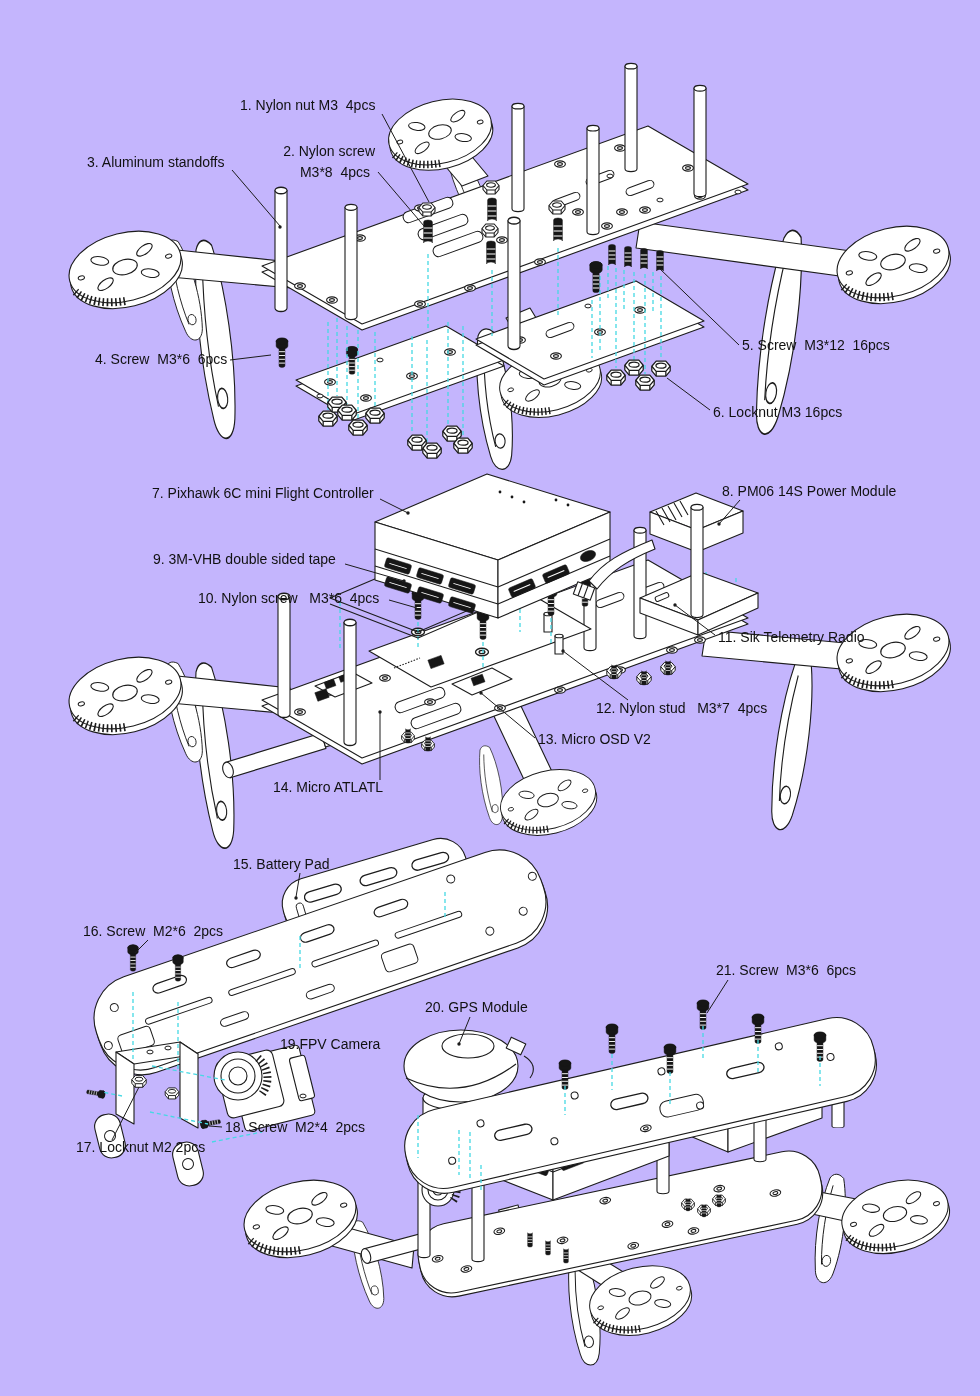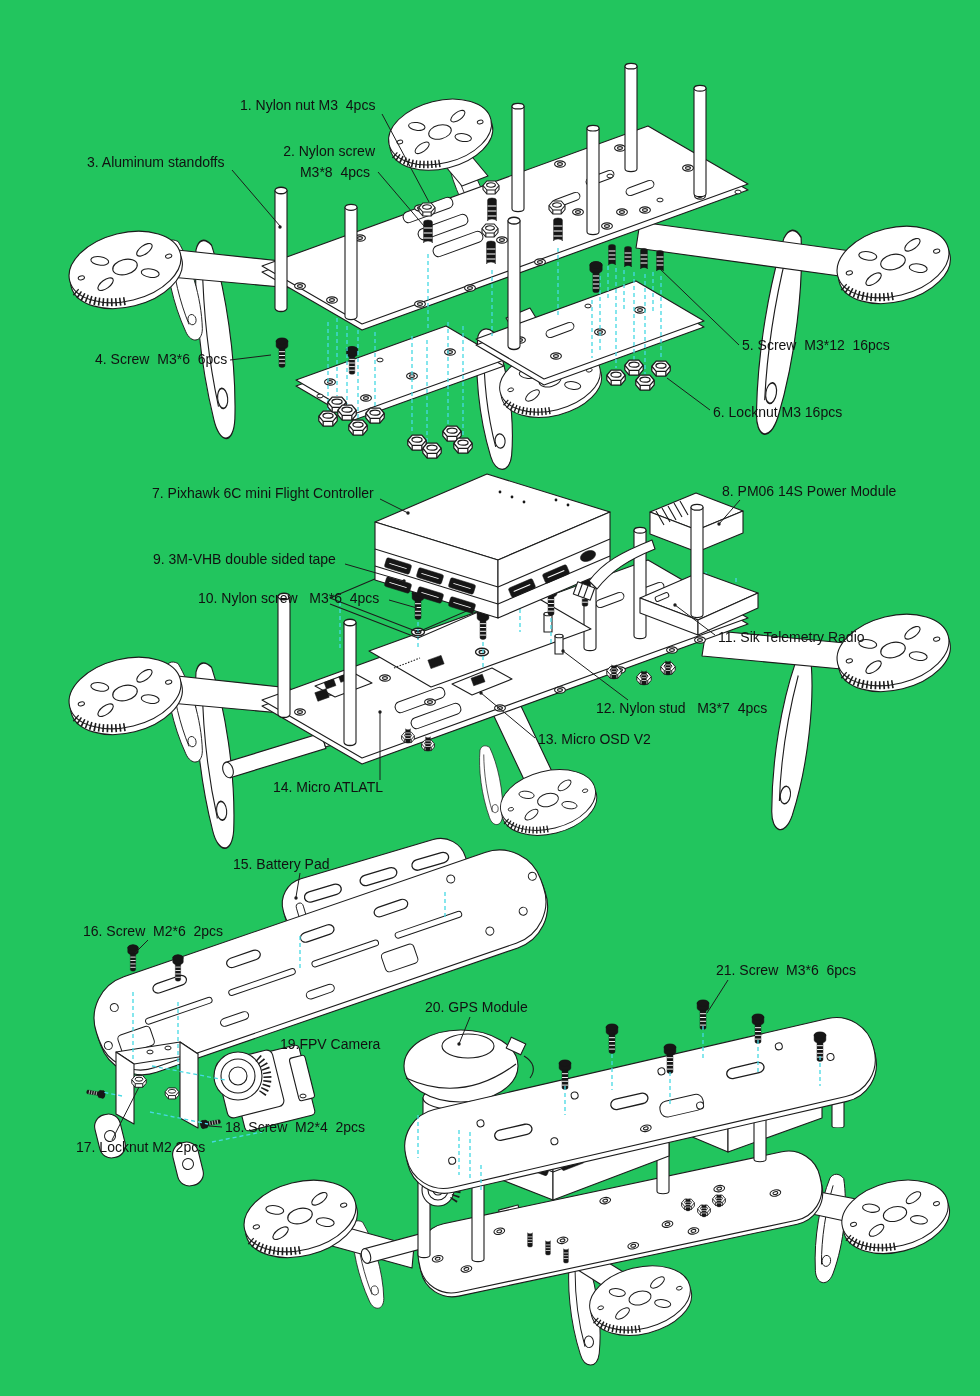--- a/index.html
+++ b/index.html
@@ -1,16 +1,16 @@
 <!DOCTYPE html>
 <html><head>
 <meta charset="utf-8">
 <style>
   html,body{margin:0;padding:0;background:#fff}
-  .page{position:relative;width:980px;height:1396px;background:#22c55e;overflow:hidden}
+  .page{position:relative;width:980px;height:1396px;background:#c4b5fd;overflow:hidden}
   svg{display:block}
   .pl{fill:#fff;stroke:#1c1c1c;stroke-width:1.1;stroke-linejoin:round}
   .hl{fill:#fff;stroke:#1c1c1c;stroke-width:1}
   .ln{fill:none;stroke:#1c1c1c;stroke-width:1.1;stroke-linejoin:round}
   .bk{fill:#161616;stroke:#161616;stroke-width:.5}
   .wl{fill:none;stroke:#fff;stroke-width:1}
   .g{stroke:#46d9e4;stroke-width:1.3;stroke-dasharray:4 3;fill:none}
   .ld{stroke:#1c1c1c;stroke-width:1;fill:none}
   .dot{fill:#1c1c1c}
   .rb{fill:none;stroke:#1c1c1c;stroke-width:8;stroke-dasharray:1.6 2.6}

